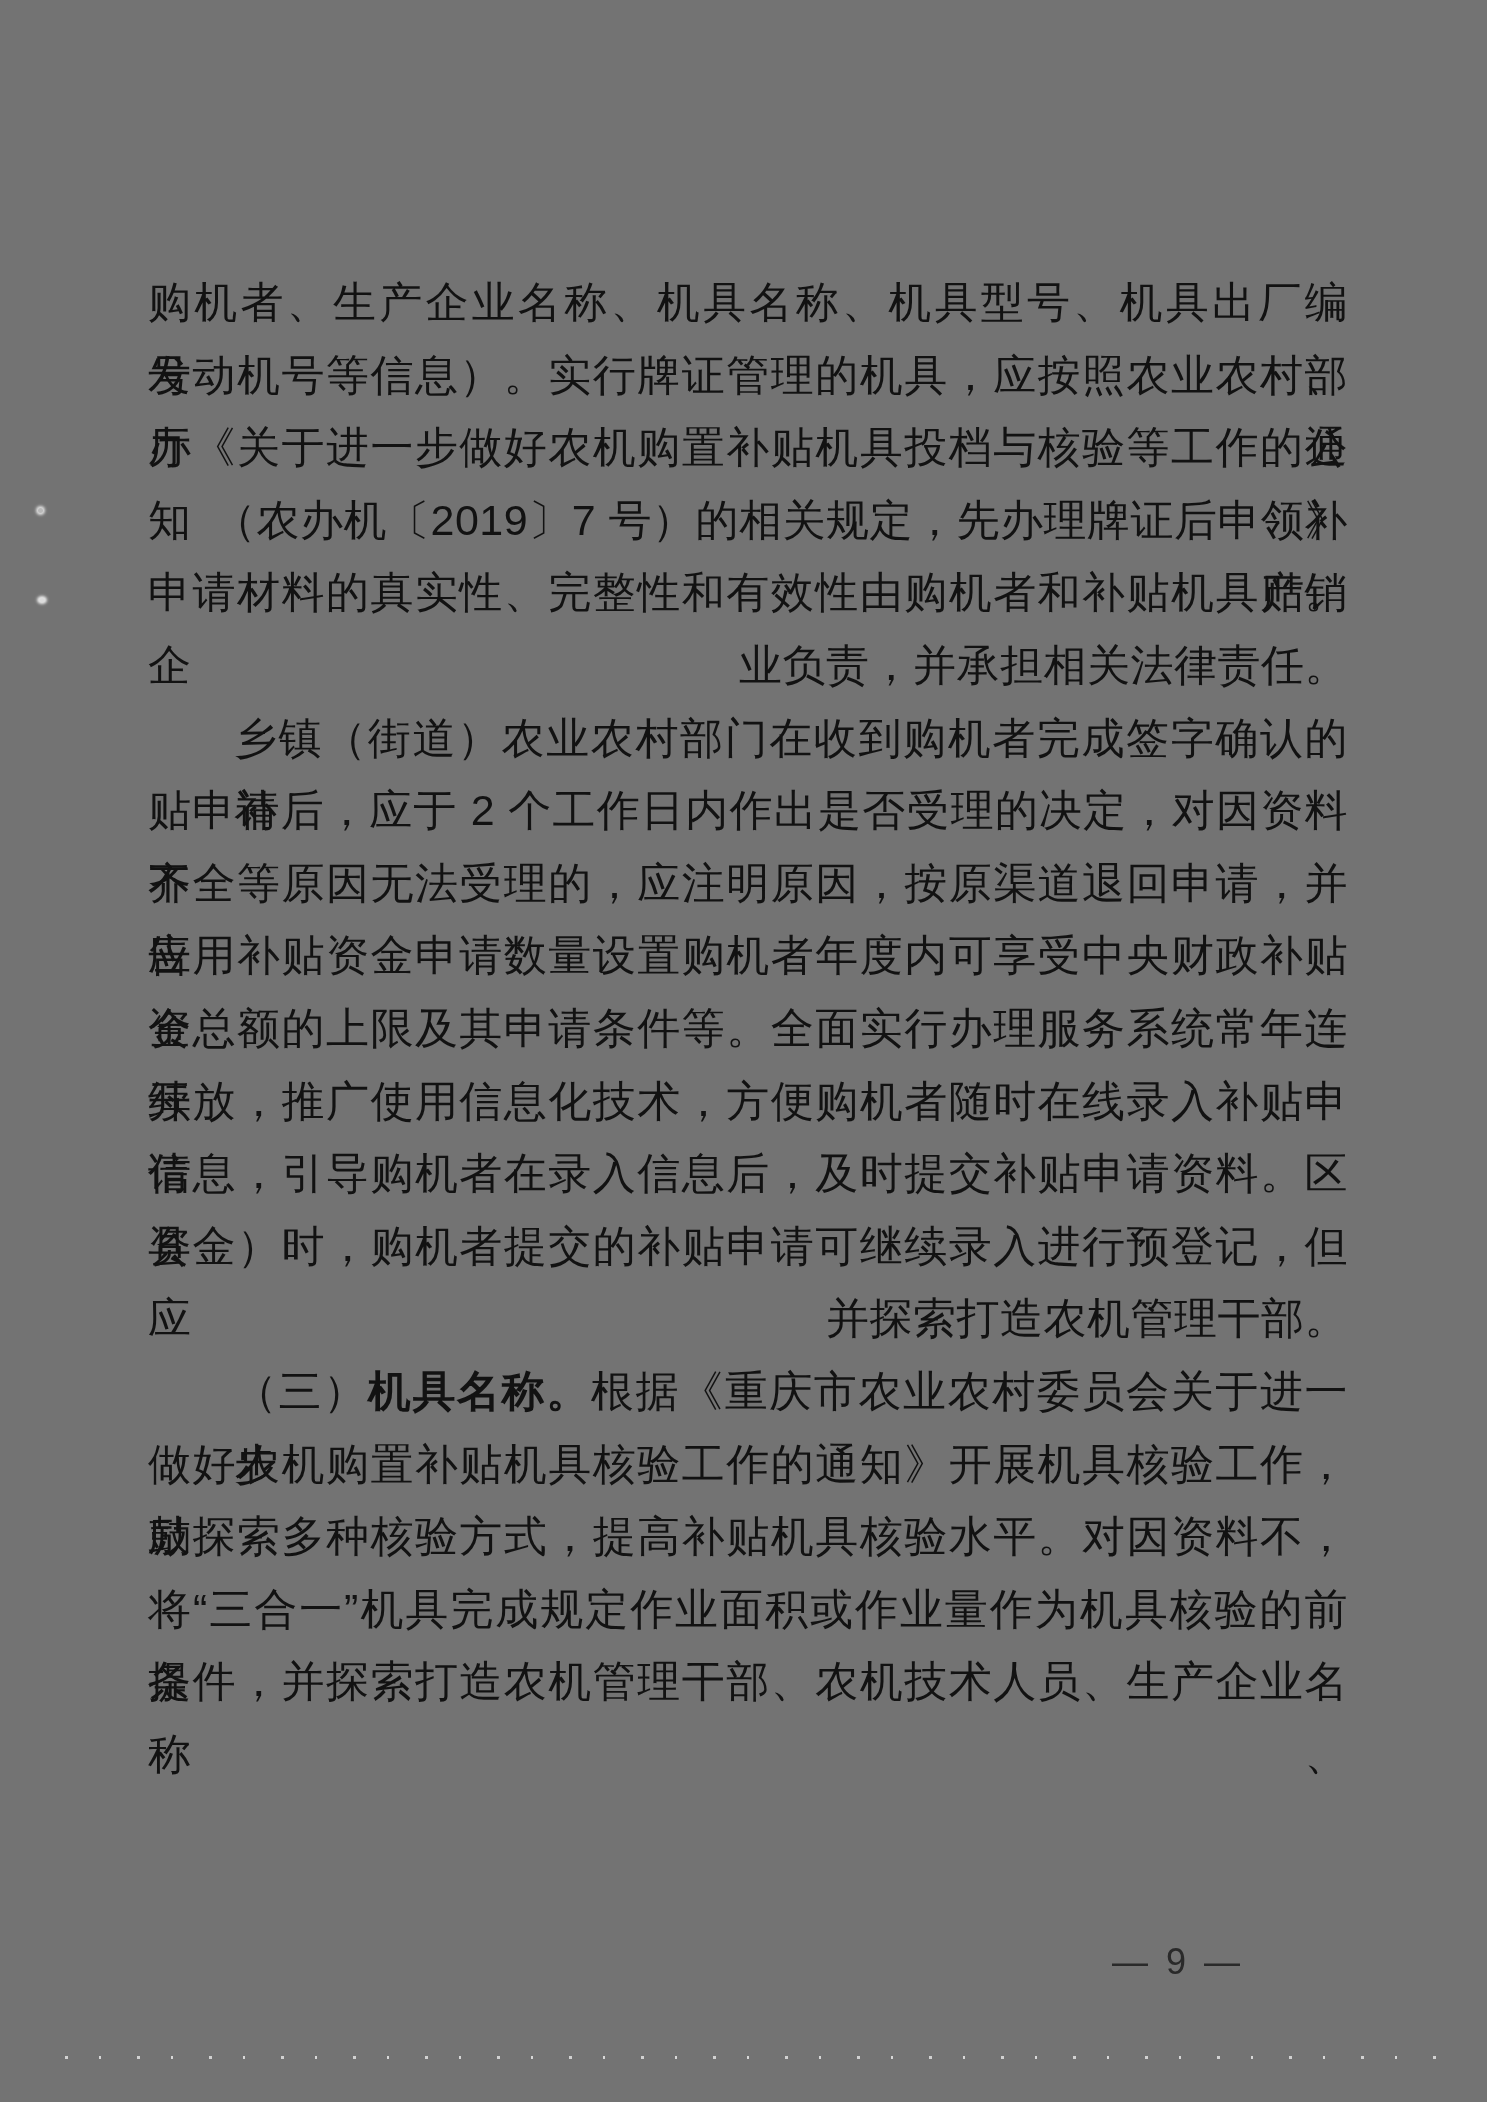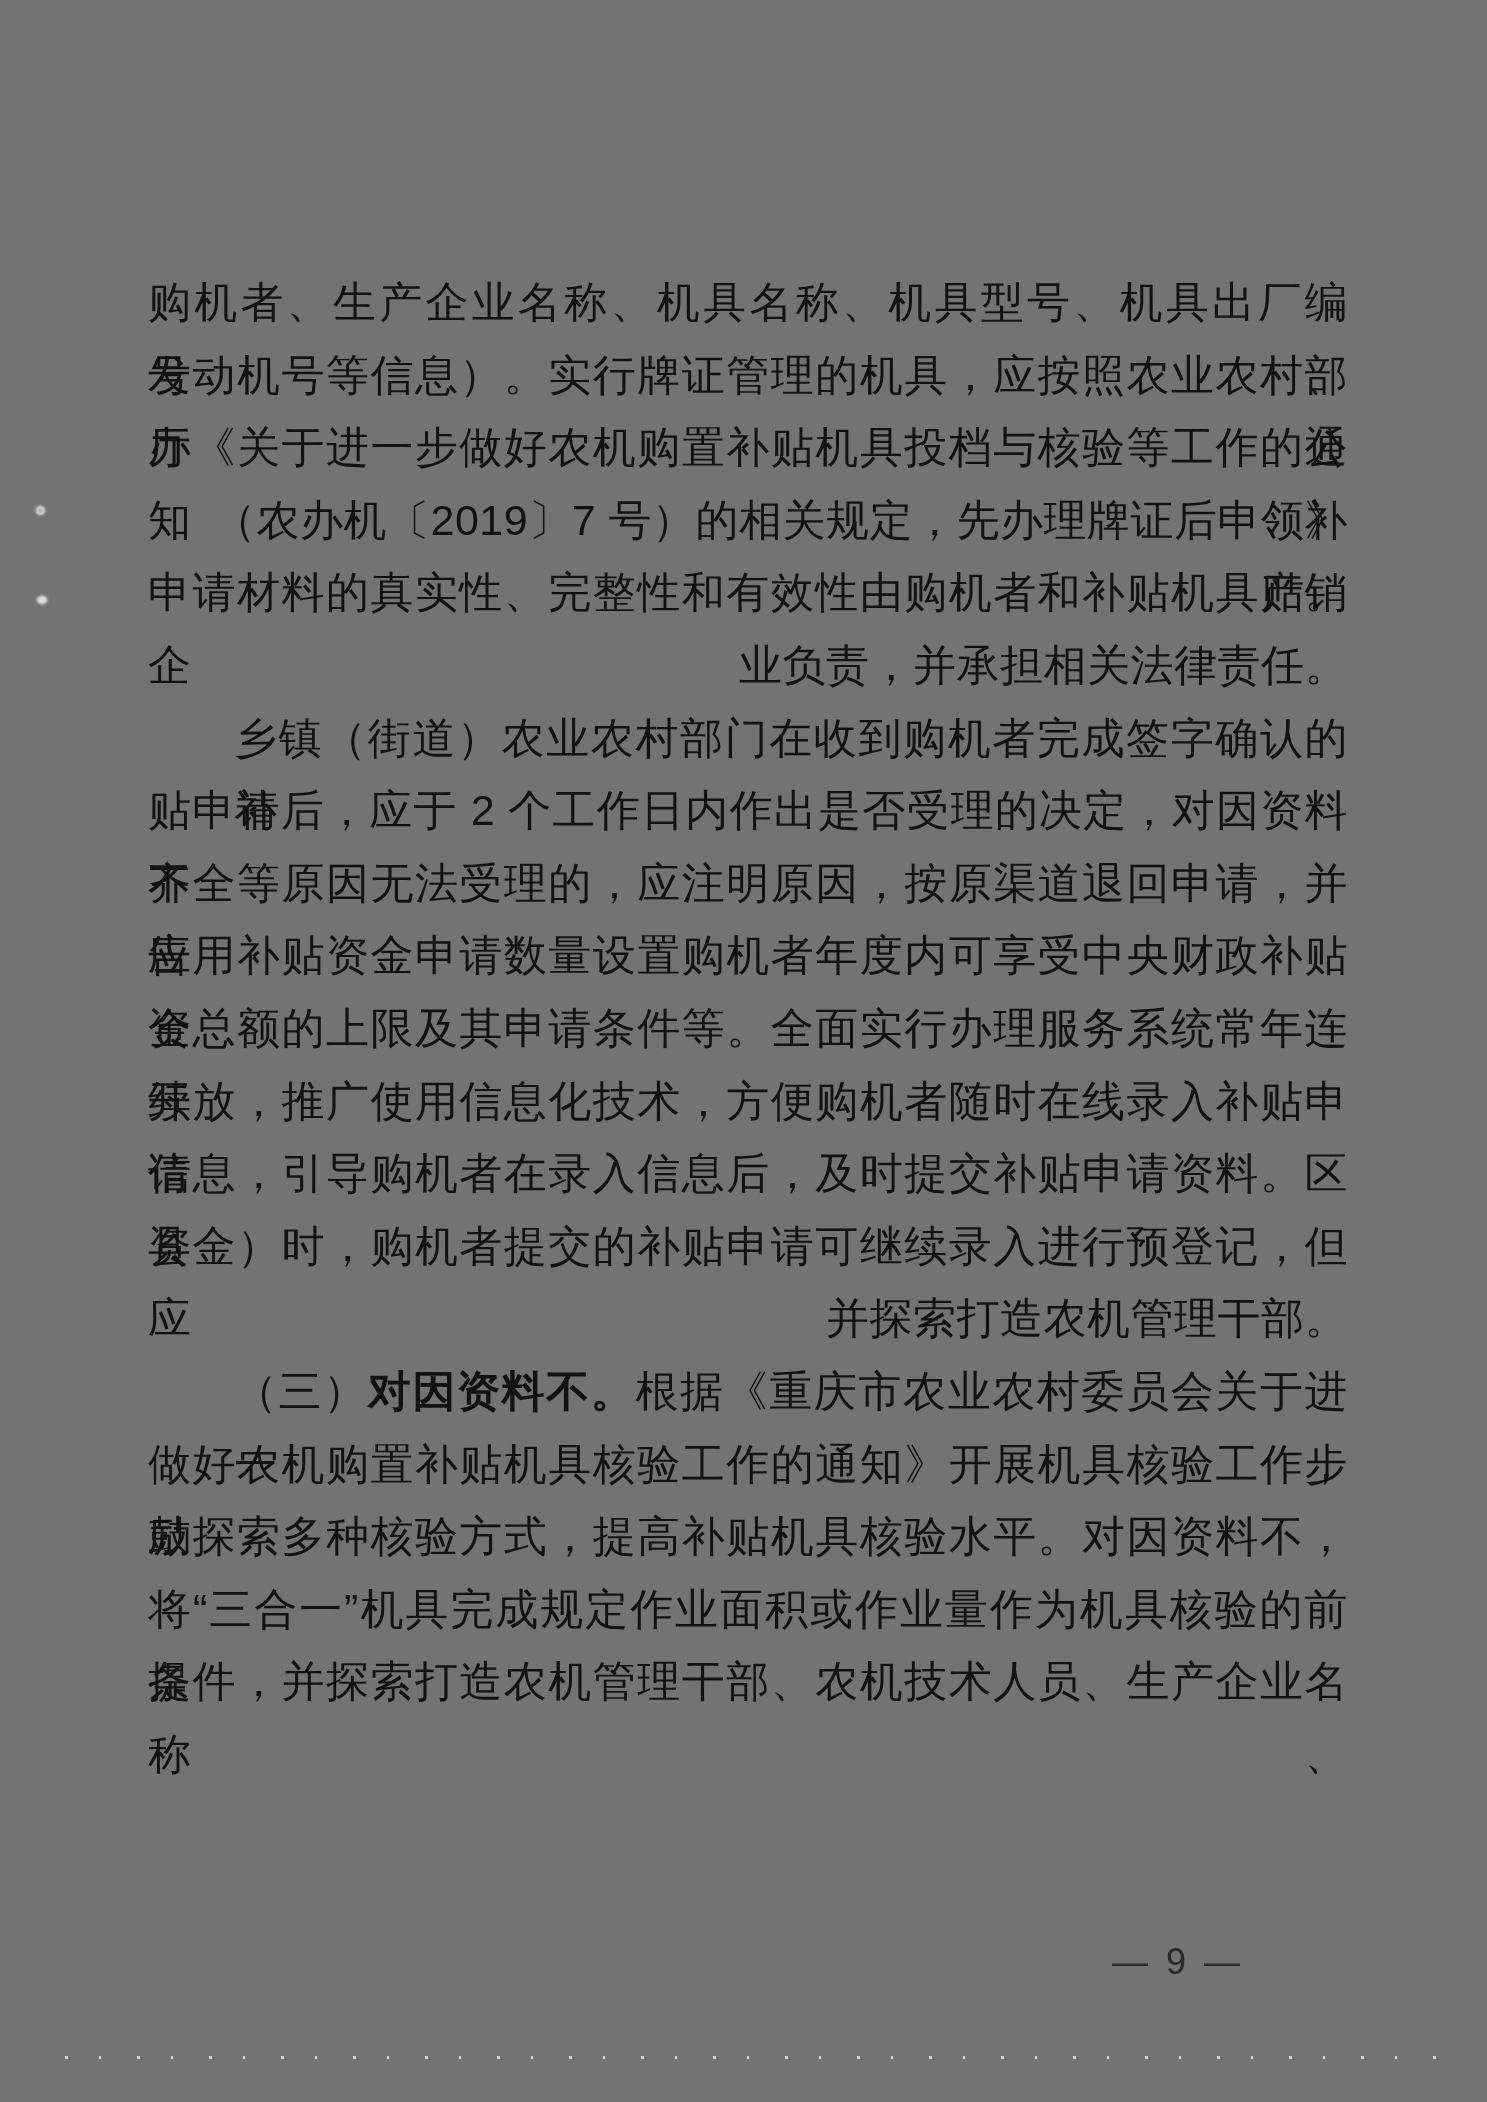--- a/index.html
+++ b/index.html
@@ -85,21 +85,21 @@
       <div class="line"><span class="seg">业负责，并承担相关法律责任。</span></div>
       <div class="line fill indent"><span class="seg">乡镇（街道）农业农村部门在收到购机者完成签字确认的补</span></div>
       <div class="line fill"><span class="seg">贴申请后，应于 2 个工作日内作出是否受理的决定，对因资料不</span></div>
       <div class="line fill"><span class="seg">齐全等原因无法受理的，应注明原因，按原渠道退回申请，并告</span></div>
       <div class="line fill"><span class="seg">应用补贴资金申请数量设置购机者年度内可享受中央财政补贴资</span></div>
       <div class="line fill"><span class="seg">金总额的上限及其申请条件等。全面实行办理服务系统常年连续</span></div>
       <div class="line fill"><span class="seg">开放，推广使用信息化技术，方便购机者随时在线录入补贴申请</span></div>
       <div class="line fill"><span class="seg">信息，引导购机者在录入信息后，及时提交补贴申请资料。区县</span></div>
       <div class="line fill"><span class="seg">资金）时，购机者提交的补贴申请可继续录入进行预登记，但应</span></div>
       <div class="line"><span class="seg">并探索打造农机管理干部。</span></div>
-      <div class="line fill indent"><span class="seg">（三）</span><span class="seg bold">对因资料不。</span><span class="seg">根据《重庆市农业农村委员会关于进一步</span></div>
+      <div class="line fill indent"><span class="seg">（三）</span><span class="seg bold">机具名称。</span><span class="seg">根据《重庆市农业农村委员会关于进一步</span></div>
       <div class="line fill"><span class="seg">做好农机购置补贴机具核验工作的通知》开展机具核验工作，鼓</span></div>
       <div class="line fill"><span class="seg">励探索多种核验方式，提高补贴机具核验水平。对因资料不，</span></div>
       <div class="line fill"><span class="seg">将“三合一”机具完成规定作业面积或作业量作为机具核验的前提</span></div>
       <div class="line fill"><span class="seg">条件，并探索打造农机管理干部、农机技术人员、生产企业名称、</span></div>
     </div>
   <div class="page-number">— 9 —</div>
   <div class="speck s1"></div>
   <div class="speck s2"></div>
   <div class="scan-noise"></div>
 </div>

